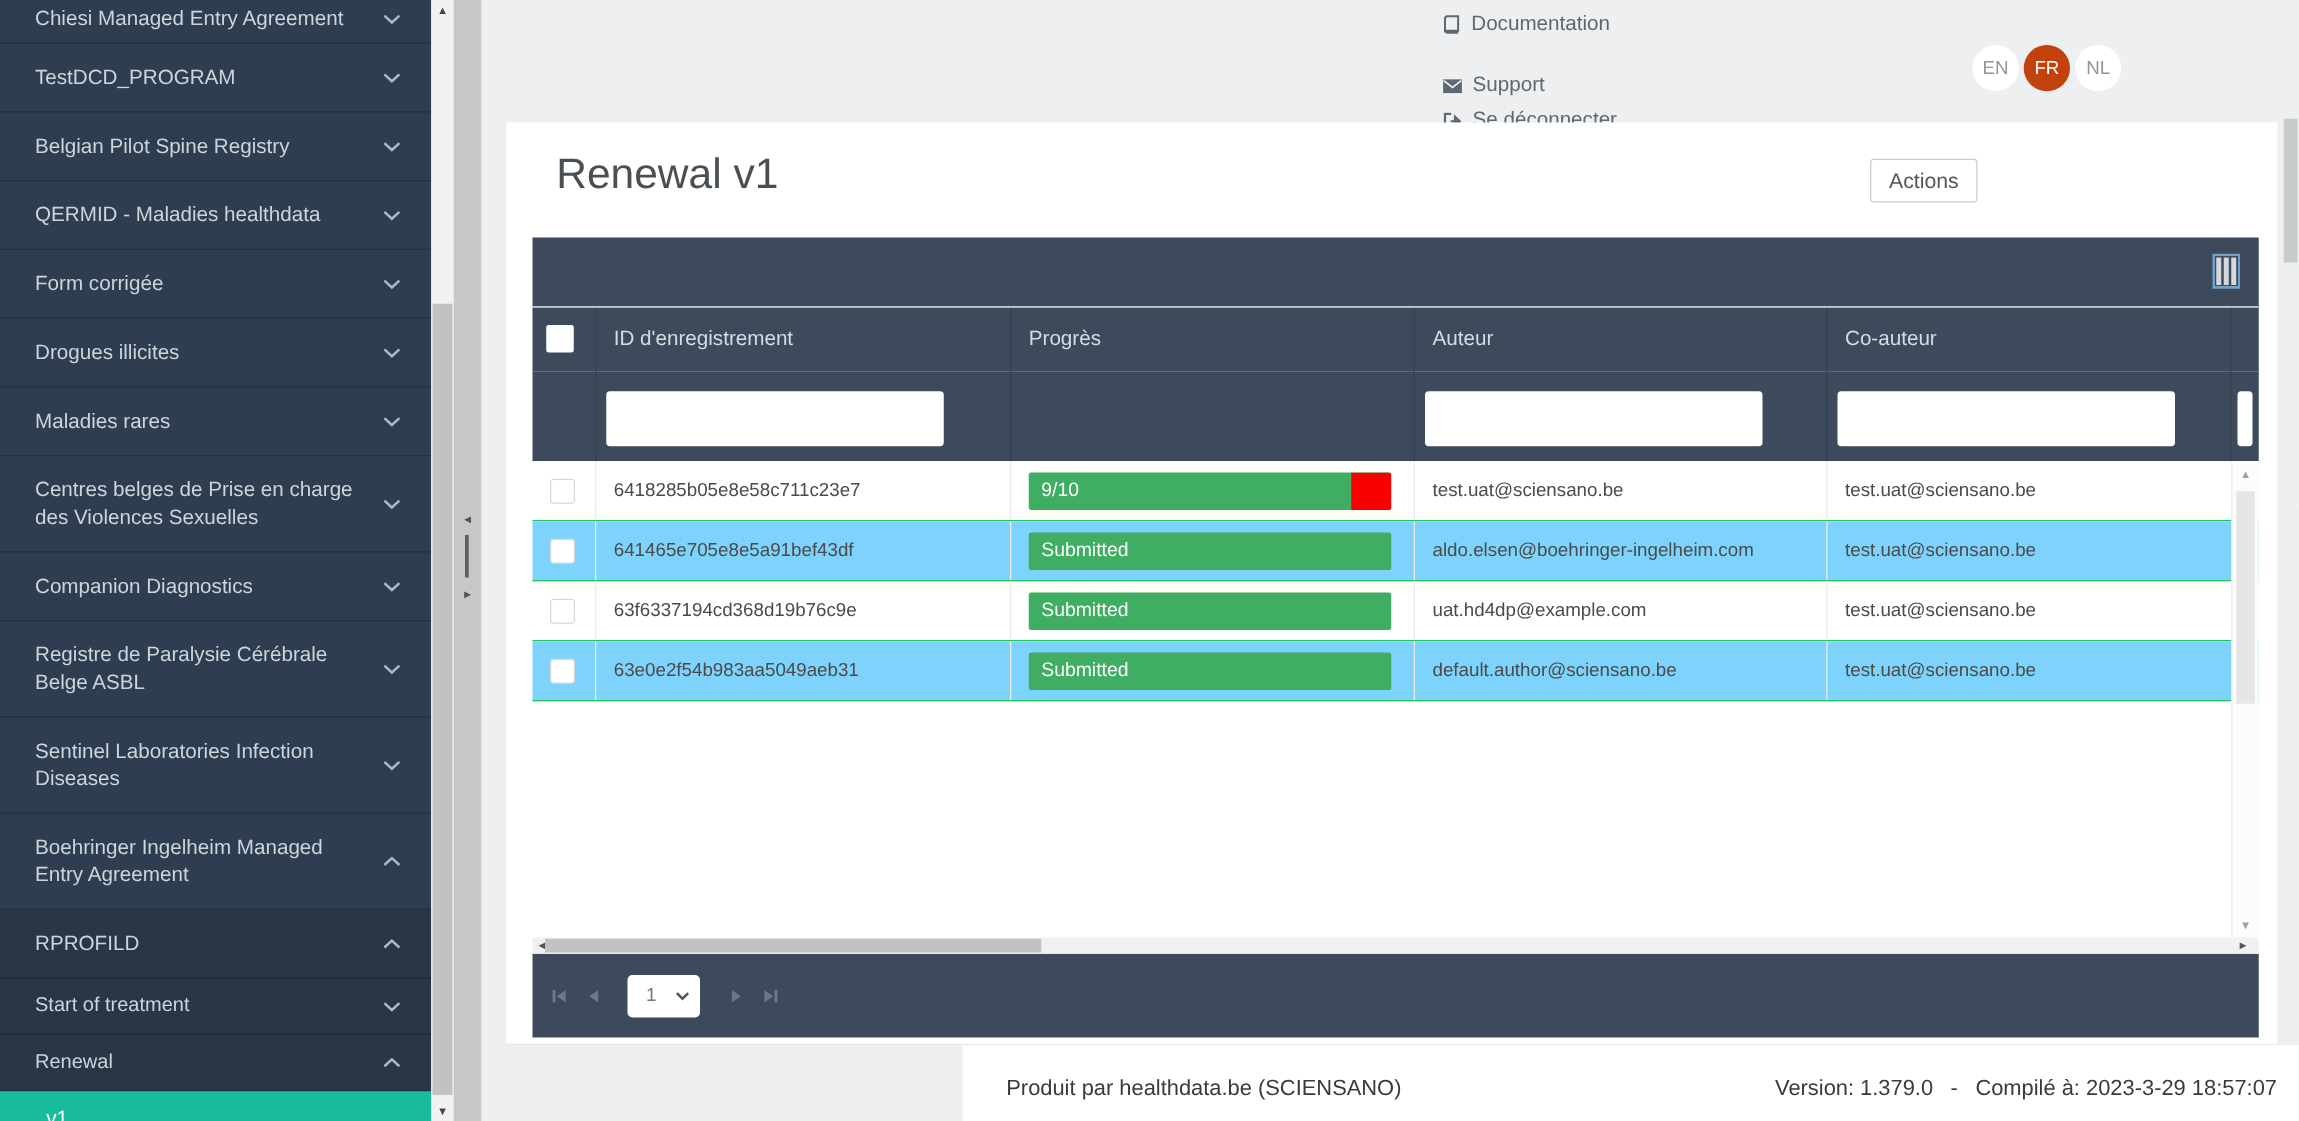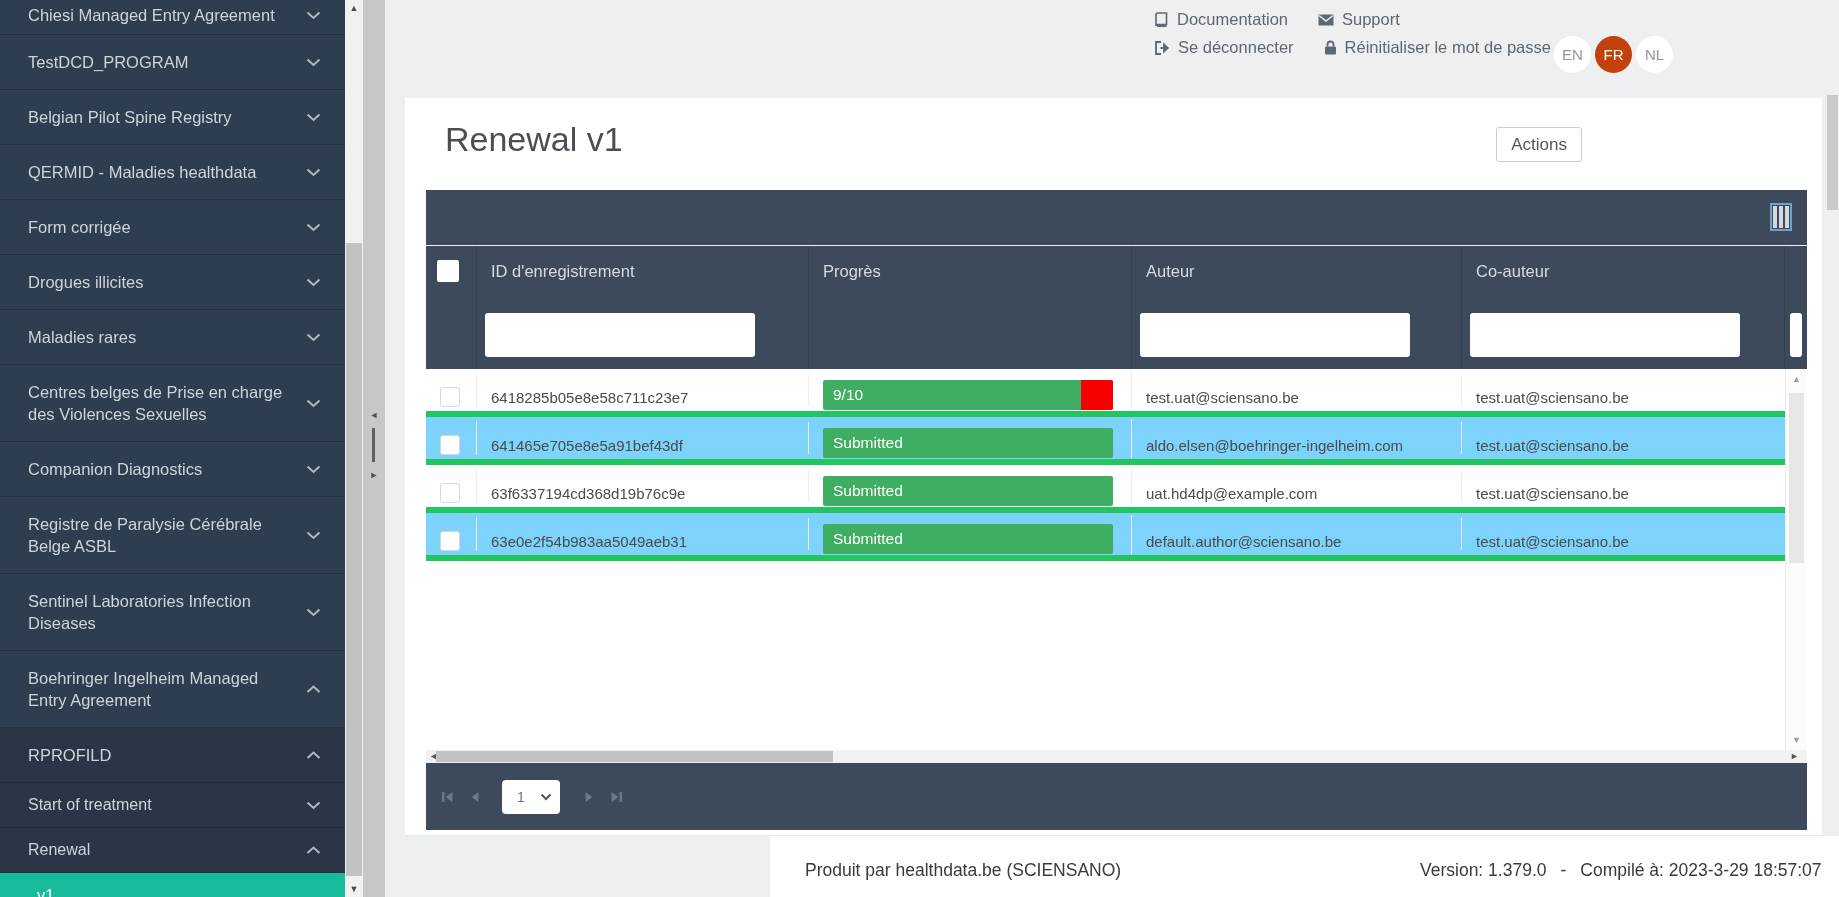--- a/index.html
+++ b/index.html
@@ -28,25 +28,25 @@
   .splitter { position:absolute; left:363px; width:22px; top:0; bottom:0; background:#c5c7c8;
               display:flex; flex-direction:column; align-items:center; }
   .splitter .h-arrow { font-size:9px; color:#535353; line-height:10px; }
   .splitter .h-bar { width:3px; height:34px; background:#606060; margin:8px 0; }
   .split-handle { margin-top:410px; display:flex; flex-direction:column; align-items:center; }
 
   
   .main { position:absolute; left:385px; right:0; top:0; bottom:0; }
 
   .hdr-links { position:absolute; left:769px; top:10px; color:#5d6872; font-size:16.5px; }
-  .hdr-row { display:flex; gap:30px; margin-bottom:9px; }
+  .hdr-row { display:flex; gap:30px; margin-bottom:9px;flex-direction:column; }
   .hdr-link { display:flex; align-items:center; gap:8px; cursor:pointer; white-space:nowrap; }
   .hdr-link svg { display:block; }
 
-  .lang-pills { position:absolute; left:1169px; top:36px; display:flex; gap:4px; }
+  .lang-pills { position:absolute; left:1193px; top:36px; display:flex; gap:4px; }
   .pill { width:37px; height:37px; border-radius:50%; background:#fff; color:#8f979e;
           display:flex; align-items:center; justify-content:center; font-size:15px; cursor:pointer; }
   .pill.active { background:#c2410c; color:#fff; }
 
   
   .card { position:absolute; left:20px; right:17px; top:98px; height:738px; background:#fff; border-bottom:1px solid #e8e8e8; }
   .page-title { position:absolute; left:40px; top:22px; font-size:34px; color:#4a4f54; font-weight:normal; }
   .btn-actions { position:absolute; right:240px; top:29px; height:35px; padding:0 14px;
                  background:#fff; border:1px solid #ccc; border-radius:3px; color:#555;
                  font-size:17px; font-family:inherit; cursor:pointer; }
@@ -65,21 +65,21 @@
   .t-hrow { height:51px; color:#d6dbe0; font-size:16.5px; }
   .t-frow { height:72px; }
   .hc, .fc { border-right:1px solid #35414e; flex:0 0 auto; }
   .hc-label { padding-left:14px; line-height:51px; }
   .w-cb{width:51px;} .w-id{width:332px;} .w-pr{width:323px;} .w-au{width:330px;} .w-co{width:323px;} .w-sl{width:22px; border-right:none;}
   .hdr-checkbox { width:22px; height:22px; background:#fff; border-radius:2px; margin:14px 0 0 11px; cursor:pointer; }
   .f-input { display:block; margin:16px 0 0 8px; width:270px; height:44px; border:none; border-radius:3px; background:#fff; font-size:15px; padding:0 10px; font-family:inherit; }
   .f-input.sliver { width:12px; margin-left:5px; padding:0; }
 
   .t-body { position:relative; height:381px; background:#fff; }
-  .t-row { display:flex; height:48px; border-bottom:6px solid #22c55e; font-size:15px; color:#4b4b4b; cursor:pointer;align-items:center; }
+  .t-row { display:flex; height:48px; border-bottom:1px solid #22c55e; font-size:15px; color:#4b4b4b; cursor:pointer; }
   .t-row.alt { background:#7dd3fc; }
   .t-cell { flex:0 0 auto; border-right:1px solid #ececec; overflow:hidden; white-space:nowrap; }
   .t-cell.last { border-right:none; }
   .cell-text { display:block; padding:15px 0 0 14px; }
   .row-cb { width:20px; height:20px; background:#fff; border:1px solid #d8d8d8; border-radius:3px; margin:14px 0 0 14px; cursor:pointer; }
   .badge { position:relative; margin:9px 0 0 14px; width:290px; height:30px; border-radius:2px; overflow:hidden;
            background:#3fad62; color:#fff; font-size:15.5px; line-height:30px; padding-left:10px; }
   .badge .red { position:absolute; top:0; right:0; bottom:0; width:11%; background:#f80000; }
 
   .v-scroll { position:absolute; right:0; top:0; bottom:0; width:22px; background:#fcfcfc; border-left:1px solid #ececec; }

